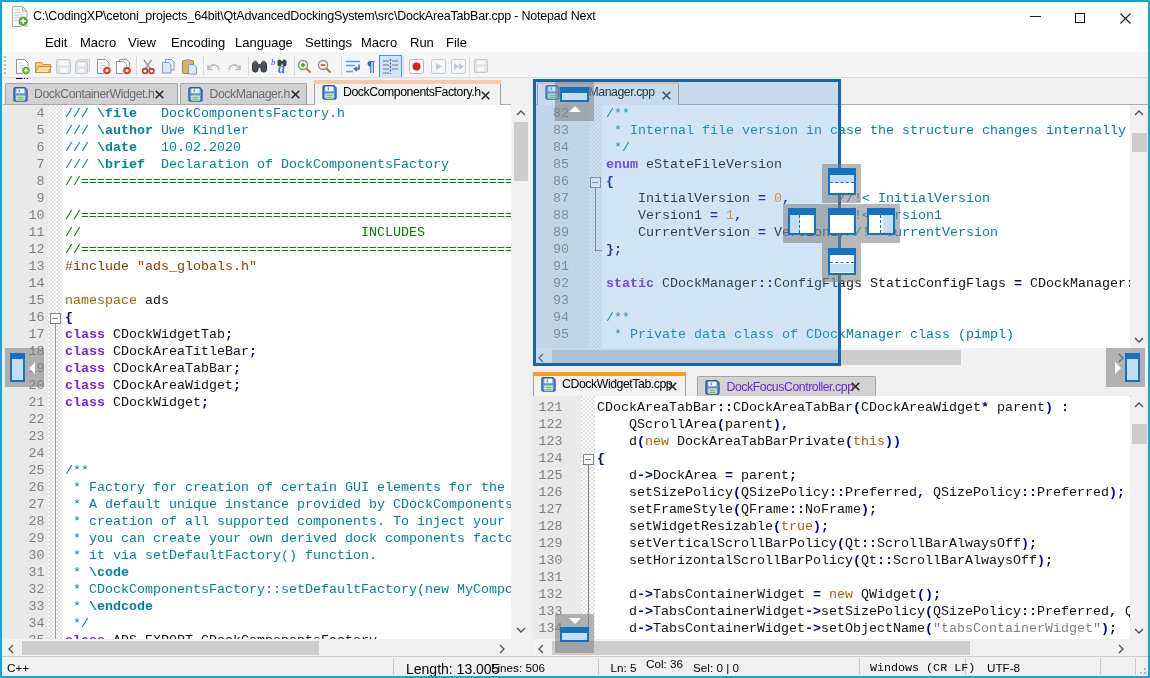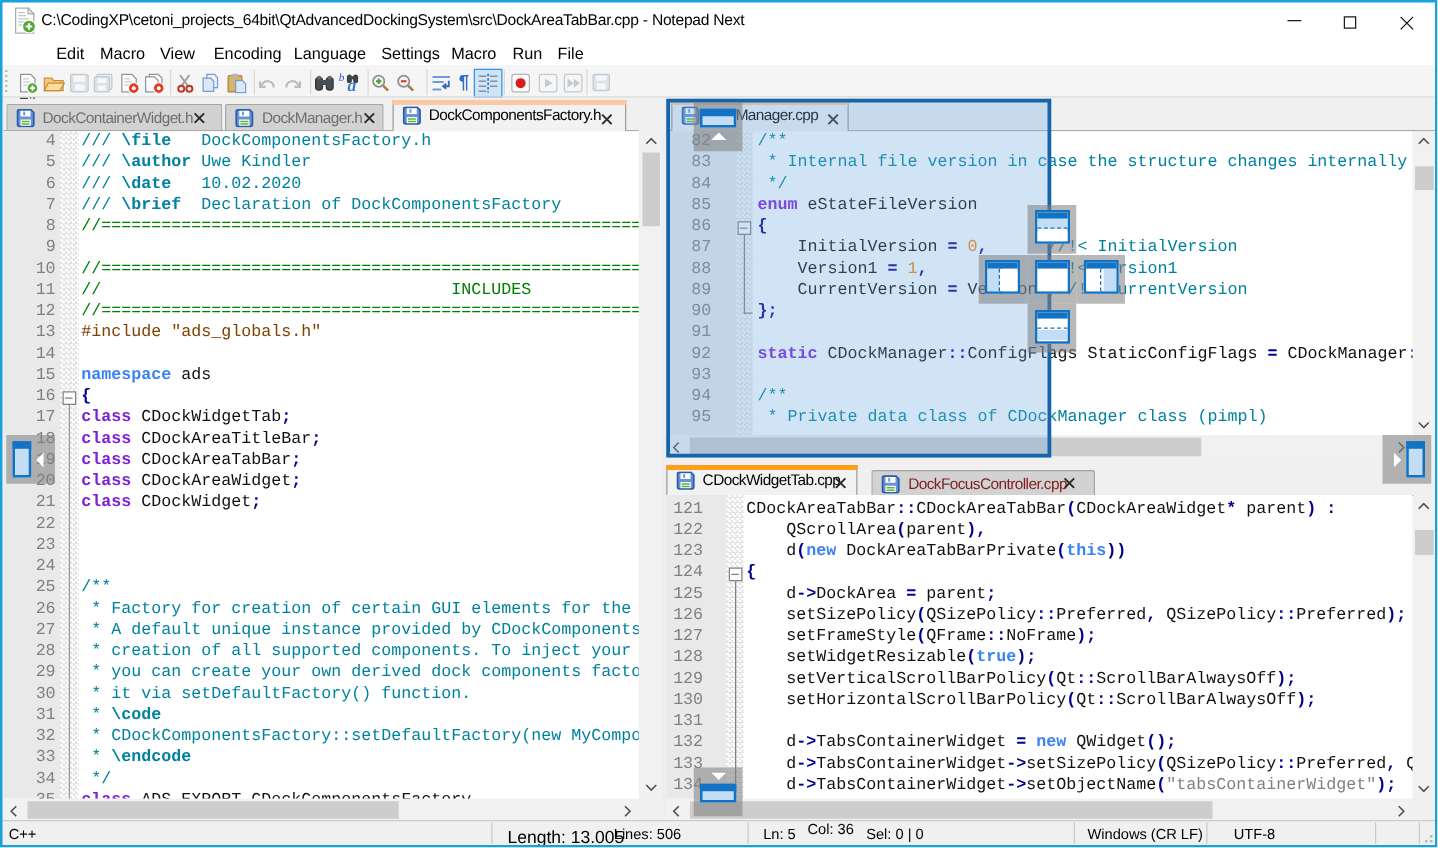--- a/index.html
+++ b/index.html
@@ -3,21 +3,21 @@
 *{margin:0;padding:0;box-sizing:border-box;}
 html,body{width:1150px;height:678px;overflow:hidden;}
 body{position:relative;font-family:"Liberation Sans",sans-serif;background:#fff;}
 .abs{position:absolute;}
 .mono{font-family:"Liberation Mono",monospace;font-size:13.34px;line-height:17px;white-space:pre;color:#111;}
 .ln{height:17px;}
 .c{color:#00829e;}
 .ck{color:#00829e;font-weight:bold;}
 .g{color:#008000;}
 .p{color:#804000;}
-.k{color:#3b82f6;font-weight:bold;}
+.k{color:#a16207;font-weight:normal;}
 .t{color:#7d20d8;font-weight:bold;}
 .o{color:#000090;font-weight:bold;}
 .n{color:#ff8000;}
 .s{color:#808080;}
 .gut{font-family:"Liberation Mono",monospace;font-size:13.34px;line-height:17px;color:#808080;text-align:right;white-space:pre;}
 .hatch{background-image:conic-gradient(#fdfdfd 90deg,#e3e3e3 90deg 180deg,#fdfdfd 180deg 270deg,#e3e3e3 270deg);background-size:4px 4px;}
 </style></head><body>
 <div class="abs" style="left:0px;top:0px;width:1150px;height:678px;background:#ffffff;"></div>
 <div class="abs" style="left:0px;top:52px;width:1150px;height:29px;background:#f5f5f5;"></div>
 <div class="abs" style="left:2px;top:77px;width:1146px;height:599px;background:#f0f0f0;"></div>
@@ -314,21 +314,21 @@
   </svg>
 <div class="abs" style="left:697px;top:375.5px;width:179px;height:20.5px;background:#d2d2d2;border:1px solid #a5a5a5;border-bottom:none;border-radius:2px 2px 0 0;"></div>
 <svg class="abs" style="left:705px;top:379.5px;" width="15" height="15" viewBox="0 0 15 15">
     <path d="M1 2 a1.2 1.2 0 0 1 1.2-1.2 h9.6 l2.2 2.2 v9.8 a1.2 1.2 0 0 1 -1.2 1.2 h-10.6 a1.2 1.2 0 0 1 -1.2-1.2 z" fill="#6593d6" stroke="#2a5caa" stroke-width="1.4"></path>
 <rect x="3.4" y="1.6" width="8" height="4.6" fill="#ffffff"></rect>
 <rect x="5.6" y="2.3" width="1.5" height="3" fill="#6593d6"></rect>
 <rect x="3.4" y="8.6" width="8.2" height="5" fill="#ffffff"></rect>
 <rect x="4.3" y="9.6" width="6.4" height="1.2" fill="#5cb52e"></rect>
 <rect x="4.3" y="11.6" width="6.4" height="1.2" fill="#5cb52e"></rect>
   </svg>
-<div class="abs" style="left:726.5px;top:379.5px;font-size:12.3px;color:#7f1d1d;white-space:nowrap;letter-spacing:-0.45px;">DockFocusController.cpp</div>
+<div class="abs" style="left:726.5px;top:379.5px;font-size:12.3px;color:#6d28d9;white-space:nowrap;letter-spacing:-0.45px;">DockFocusController.cpp</div>
 <svg class="abs" style="left:851px;top:382px;" width="9" height="9" viewBox="0 0 9 9">
     <path d="M0.7 0.7 L8.3 8.3 M8.3 0.7 L0.7 8.3" stroke="#2b2b2b" stroke-width="1.6"></path>
   </svg>
 <div class="abs" style="left:533px;top:395.5px;width:615px;height:1px;background:#ababab;"></div>
 <div class="abs" style="left:534px;top:395px;width:151px;height:2px;background:#f2f2f2;"></div>
 <div class="abs" style="left:533px;top:396px;width:597px;height:243px;background:#ffffff;"></div>
 <div class="abs" style="left:533px;top:396px;width:48px;height:243px;background:#e9e9e9;"></div>
 <div class="abs hatch" style="left:581px;top:396px;width:14px;height:243px;"></div>
 <div class="abs gut" style="left:533px;top:399px;width:29.5px;"><div class="ln">121</div><div class="ln">122</div><div class="ln">123</div><div class="ln">124</div><div class="ln">125</div><div class="ln">126</div><div class="ln">127</div><div class="ln">128</div><div class="ln">129</div><div class="ln">130</div><div class="ln">131</div><div class="ln">132</div><div class="ln">133</div><div class="ln">134</div></div>
 <div class="abs" style="left:582.5px;top:453.5px;width:11px;height:11px;background:#fcfcfc;border:1px solid #828282;"></div>
@@ -358,21 +358,21 @@
 <div class="abs" style="left:859px;top:657.5px;width:1px;height:17px;background:#c9c9c9;"></div>
 <div class="abs" style="left:965px;top:657.5px;width:1px;height:17px;background:#c9c9c9;"></div>
 <div class="abs" style="left:1100px;top:657.5px;width:1px;height:17px;background:#c9c9c9;"></div>
 <div class="abs" style="left:1135px;top:657.5px;width:1px;height:17px;background:#c9c9c9;"></div>
 <div class="abs" style="left:7px;top:660.5px;font-size:11.7px;color:#000;white-space:nowrap;">C++</div>
 <div class="abs" style="left:406px;top:660.5px;font-size:14px;color:#000;white-space:nowrap;">Length: 13.005</div>
 <div class="abs" style="left:491px;top:660.5px;font-size:11.7px;color:#000;white-space:nowrap;">Lines: 506</div>
 <div class="abs" style="left:610.5px;top:660.5px;font-size:11.7px;color:#000;white-space:nowrap;">Ln: 5</div>
 <div class="abs" style="left:646px;top:657px;font-size:11.7px;color:#000;white-space:nowrap;">Col: 36</div>
 <div class="abs" style="left:693px;top:660.5px;font-size:11.7px;color:#000;white-space:nowrap;">Sel: 0 | 0</div>
-<div class="abs" style="left:870px;top:660.5px;font-size:11.7px;color:#000;white-space:nowrap;">Windows (CR LF)</div>
+<div class="abs" style="left:870px;top:660.5px;font-size:11.7px;color:#000;white-space:nowrap;font-family:Liberation Mono, monospace;">Windows (CR LF)</div>
 <div class="abs" style="left:973px;top:660.5px;font-size:11.7px;color:#000;white-space:nowrap;margin-left:14px;">UTF-8</div>
 <svg class="abs" style="left:1138px;top:666px;" width="9" height="9" viewBox="0 0 9 9">
     <g fill="#b5b5b5">
       <rect x="6" y="6" width="2" height="2"></rect>
       <rect x="6" y="2" width="2" height="2"></rect>
       <rect x="2" y="6" width="2" height="2"></rect>
     </g>
   </svg>
 <div class="abs" style="left:0;top:0;width:1150px;height:678px;border:2px solid #18a2dc;pointer-events:none;z-index:50;"></div>
 <div class="abs" style="left:533px;top:79px;width:308px;height:287px;background:rgba(108,170,227,0.315);border:3px solid #1565a8;z-index:10;"></div>

